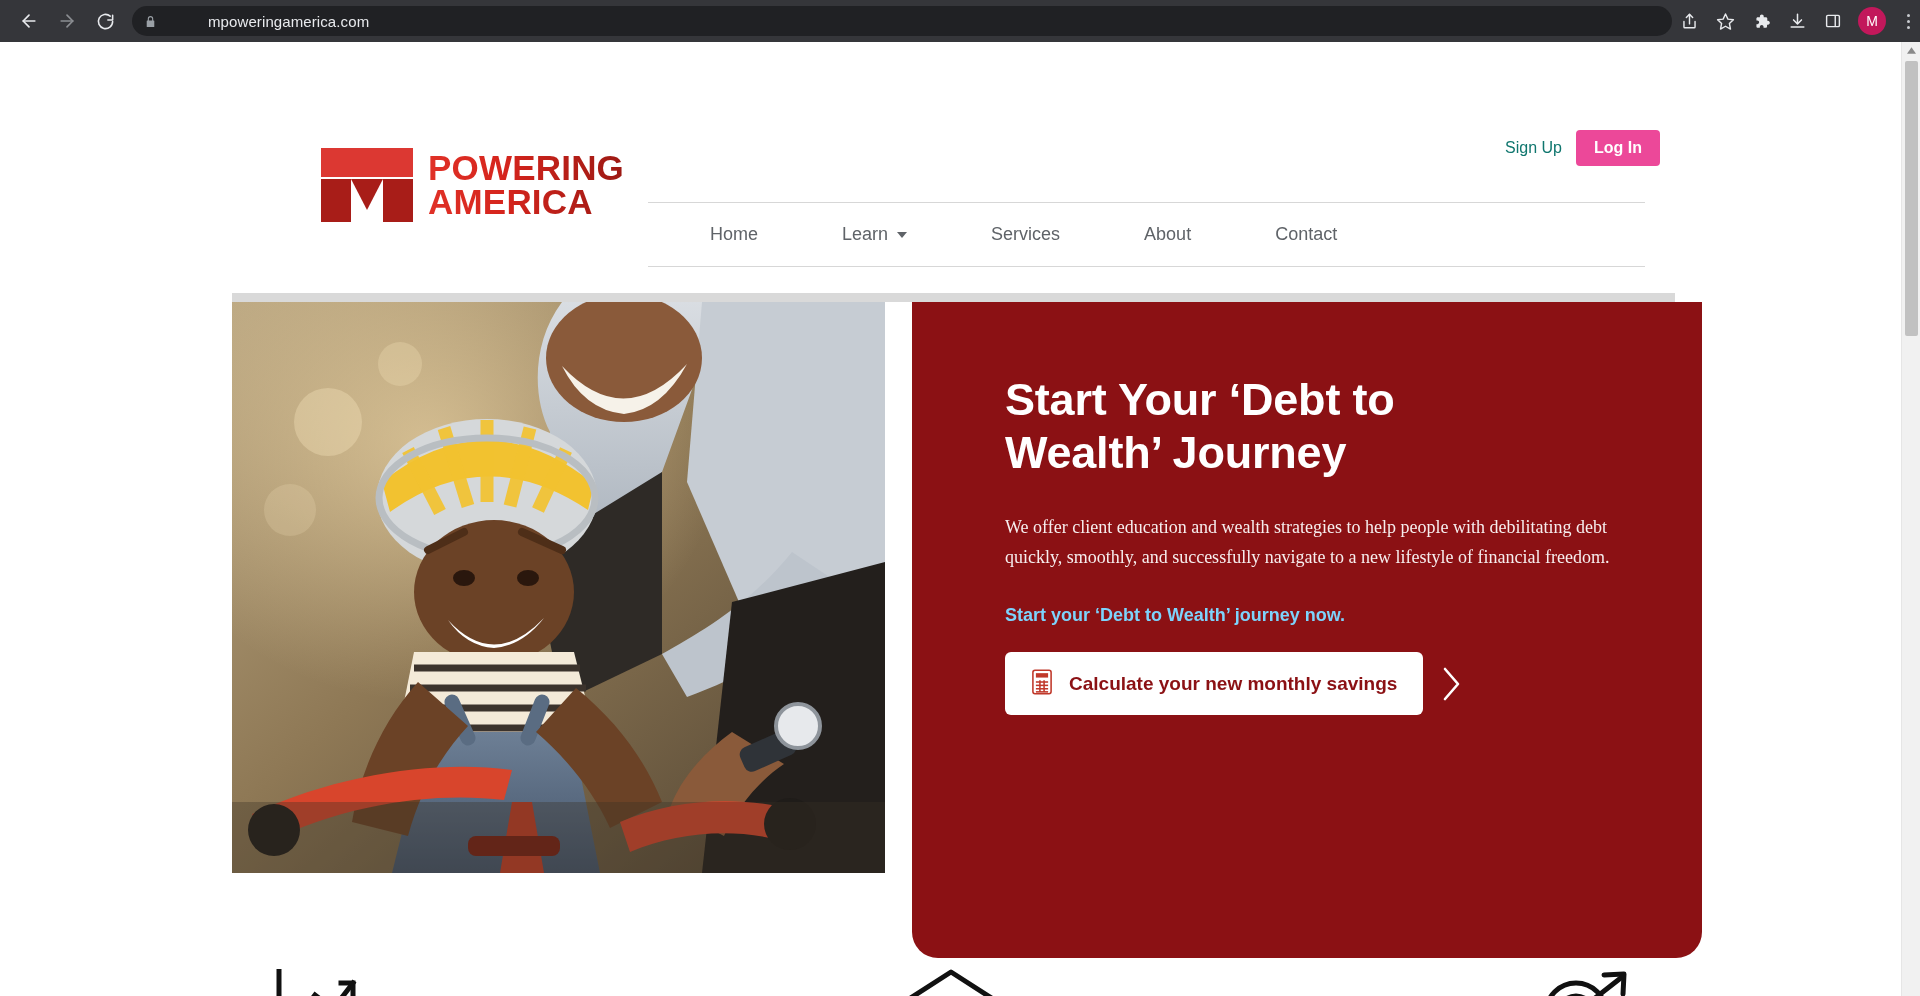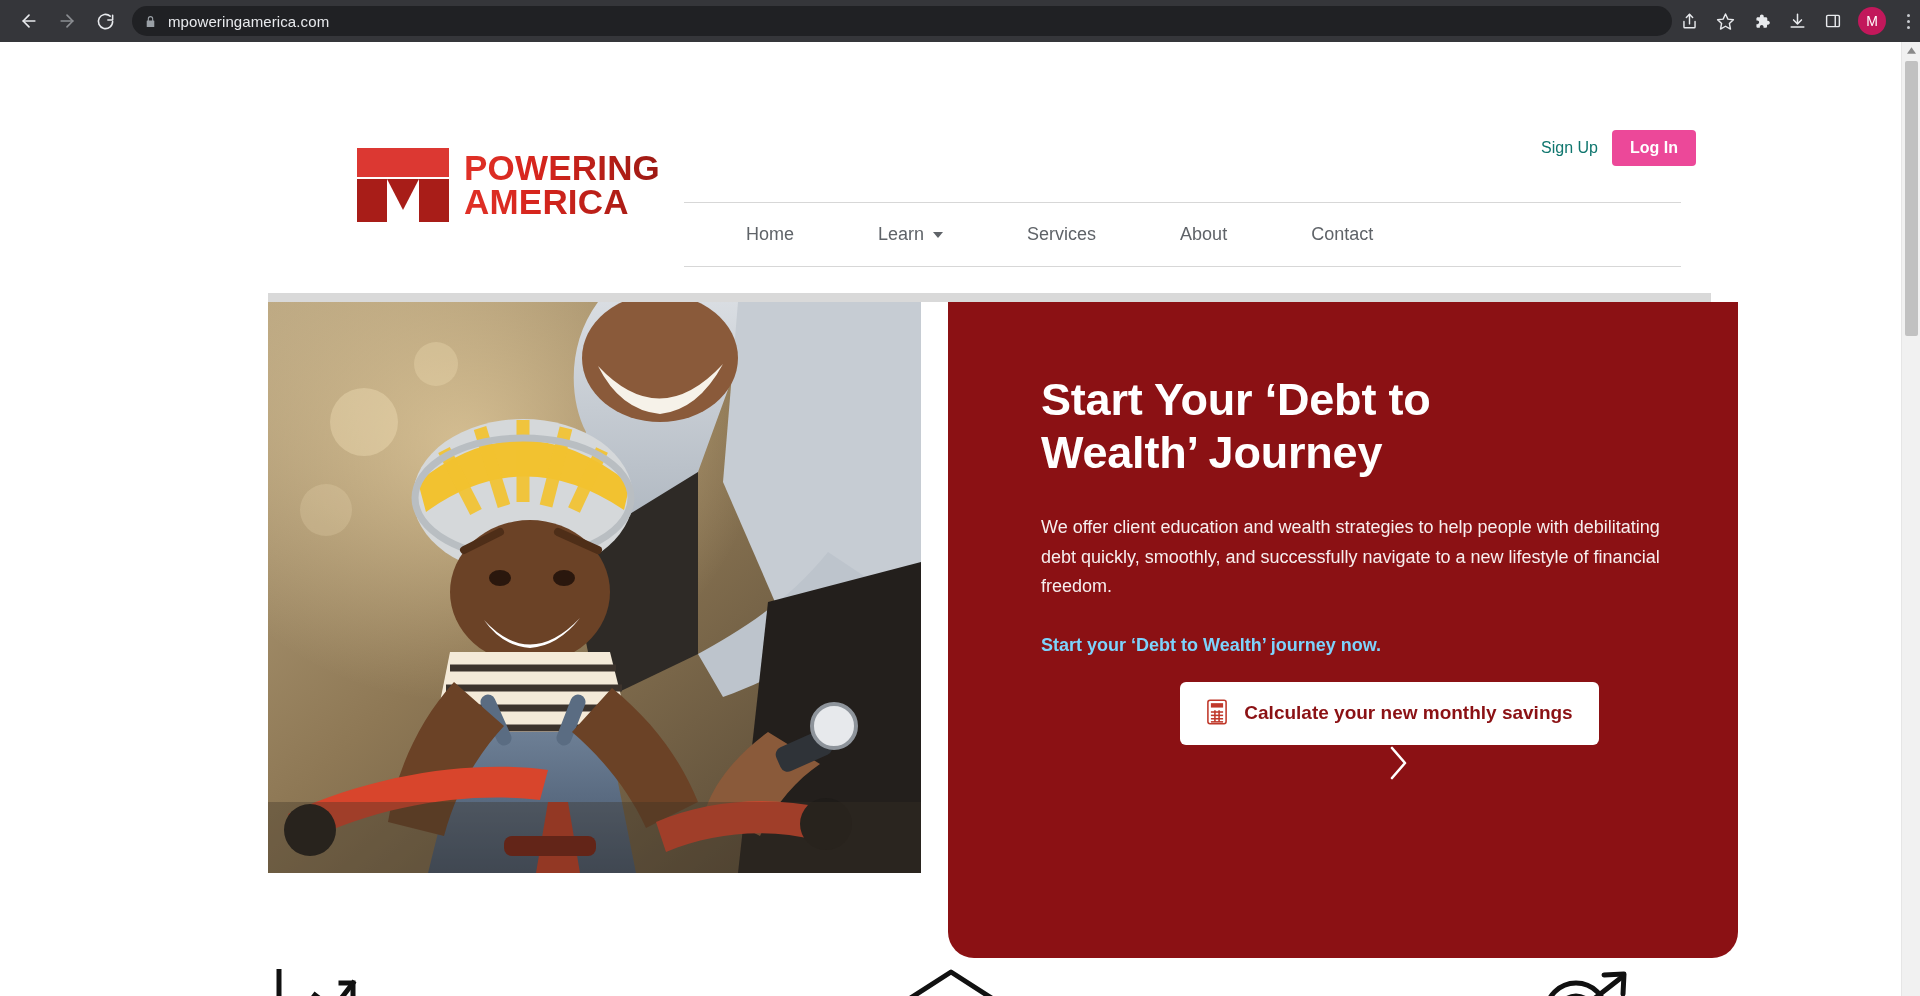--- a/index.html
+++ b/index.html
@@ -38,20 +38,21 @@
   .omnibox {
     flex: 0 0 auto;
     width: 1540px;
     height: 30px;
     margin-left: 10px;
     background: #202124;
     border-radius: 16px;
     display: flex;
     align-items: center;
     padding: 0 12px;
+    gap: 40px;
   }
   .lock-icon { margin-right: 11px; display: flex; }
   .omnibox-url {
     color: #e8eaed;
     font-size: 15px;
     letter-spacing: 0.1px;
     white-space: nowrap;
     overflow: hidden;
   }
 
@@ -76,21 +77,20 @@
   .kebab i { width: 3px; height: 3px; border-radius: 50%; background: #c8cbcf; display:block;}
 
   
   .viewport {
     position: absolute;
     top: 42px; left: 0;
     width: 1920px;
     height: 954px;
     background: #ffffff;
     overflow: hidden;
-    padding-left: 36px;
   }
 
   
   .scrollbar {
     position: absolute;
     top: 42px; right: 0;
     width: 19px;
     height: 954px;
     background: #f1f1f1;
     border-left: 1px solid #e6e6e6;
@@ -249,28 +249,29 @@
     line-height: 1.17;
     letter-spacing: -0.2px;
     max-width: 470px;
   }
   .hero-body {
     color: #f6eeee;
     font-size: 18px;
     line-height: 1.64;
     margin-top: 34px;
     max-width: 625px;
+    font-family: Liberation Serif, serif;
   }
   .hero-sub {
     color: #7dd3fc;
     font-size: 18px;
     font-weight: bold;
     margin-top: 33px;
   }
-  .cta-row { display: flex; align-items: center; margin-top: 26px; flex-direction: column; }
+  .cta-row { display: flex; align-items: center; margin-top: 26px; }
   .cta-btn {
     background: #ffffff;
     border: none;
     border-radius: 6px;
     padding: 17px 26px;
     display: flex;
     align-items: center;
     gap: 16px;
     cursor: pointer;
     font-family: "Liberation Sans", sans-serif;

